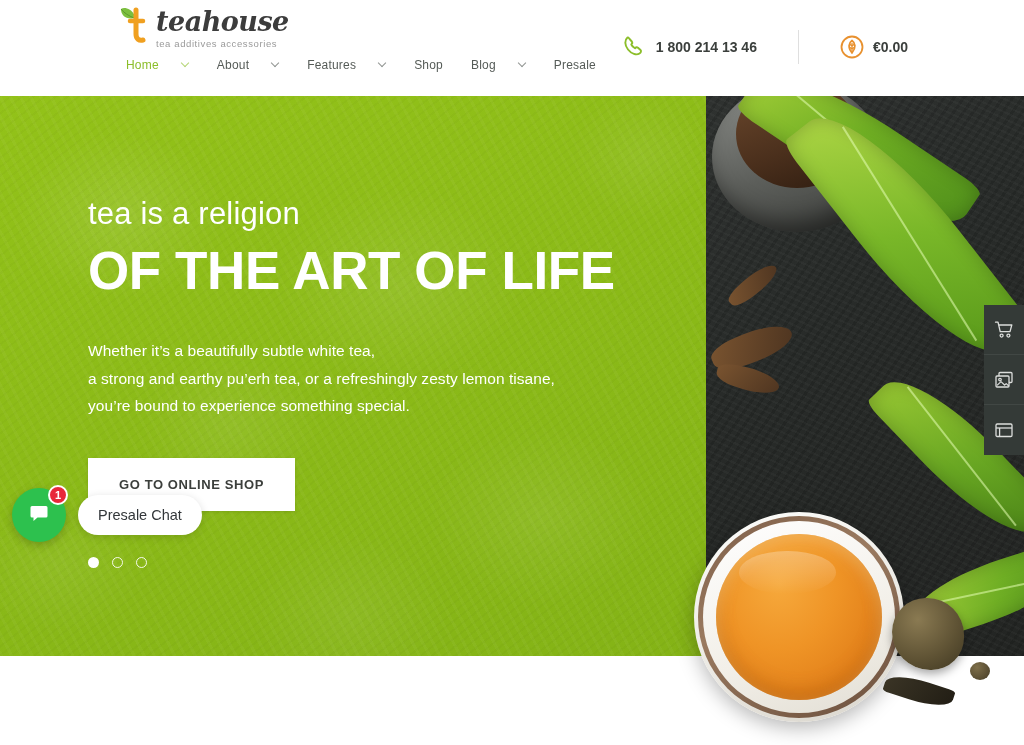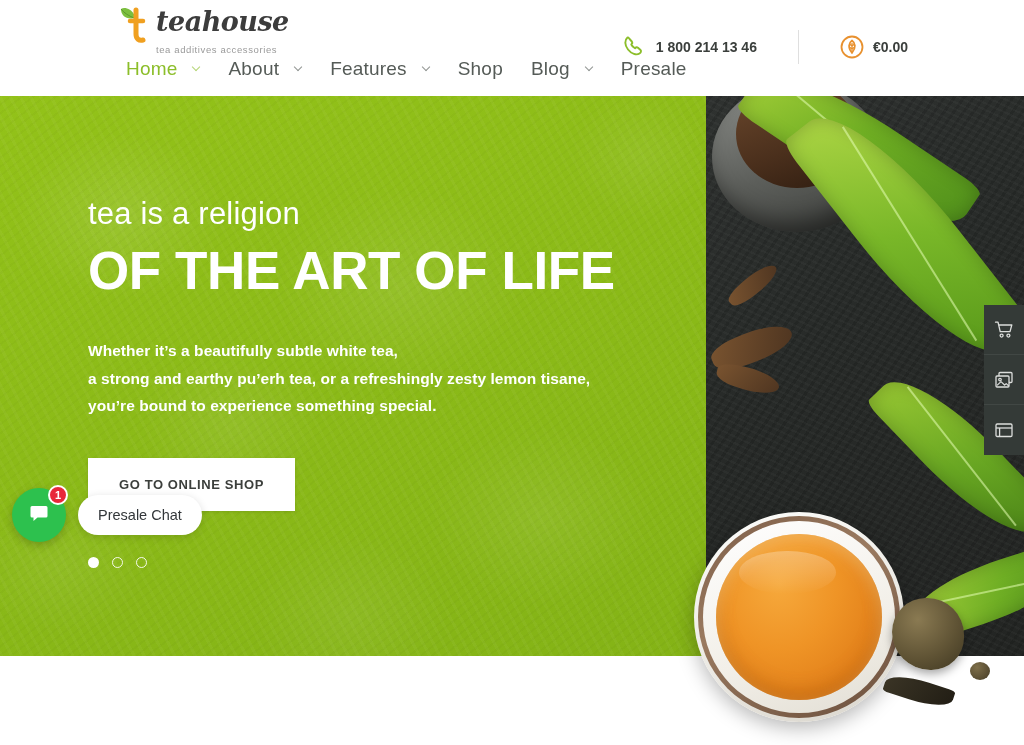--- a/index.html
+++ b/index.html
@@ -25,30 +25,30 @@
   .logo-mark { width: 34px; height: 44px; position: relative; flex: none; }
   .logo-text-wrap { margin-left: 4px; padding-top: 4px; }
   .logo-word {
     font-family: "DejaVu Serif", serif;
     font-style: italic; font-weight: bold;
     font-size: 27px; color: #3c3c3c;
     letter-spacing: -0.5px; line-height: 1;
   }
   .logo-tagline {
     font-size: 9.5px; color: #9a9a9a; letter-spacing: 0.6px;
-    margin-top: 9px; white-space: nowrap;
+    margin-top: 3px; white-space: nowrap;
   }
 
   .mainnav {
     position: absolute; left: 124px; top: 54px;
     display: flex; align-items: center; gap: 24px;
   }
   .navitem {
-    display: flex; align-items: center; gap: 16px;
-    font-size: 19px; color: #555b57; letter-spacing: .2px;
+    display: flex; align-items: center; gap: 23px;
+    font-size: 12px; color: #555b57; letter-spacing: .2px;
     cursor: pointer; padding: 4px 2px; white-space: nowrap;
   }
   .navitem.active { color: #8cbe2a; }
   .chev {
     display: inline-block; width: 7px; height: 7px; position: relative; top: -2px;
   }
   .chev::after {
     content:""; position:absolute; left:0; top:0;
     width:5px; height:5px;
     border-right:1.3px solid currentColor; border-bottom:1.3px solid currentColor;
@@ -195,21 +195,20 @@
   }
   .hero-title {
     margin-top: 14px;
     font-size: 53px; font-weight: bold; color: #ffffff;
     letter-spacing: -0.4px; line-height: 1.04;
   }
   .hero-desc { margin-top: 39px; }
   .hero-desc p {
     font-size: 15.5px; color: #ffffff; line-height: 27.5px;
     letter-spacing: .05px;
-    font-weight: bold;
   }
   .hero-btn {
     display: inline-block; margin-top: 38px;
     background: #ffffff; color: #3c3f3c;
     font-size: 13px; font-weight: bold; letter-spacing: .6px;
     padding: 19px 31px; border: none; cursor: pointer;
     box-shadow: 0 1px 3px rgba(0,0,0,.12);
     font-family: "Liberation Sans", sans-serif;
   }
   .hero-dots { margin-top: 46px; display: flex; align-items: center; gap: 13px; }

